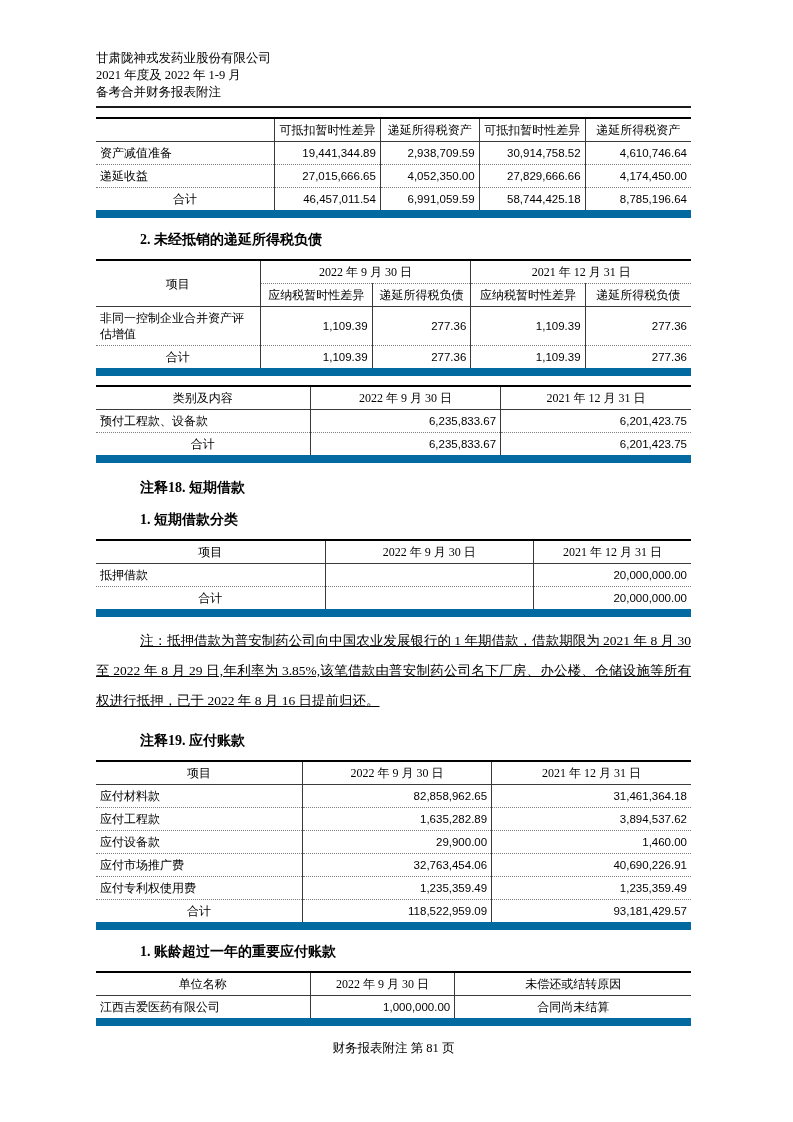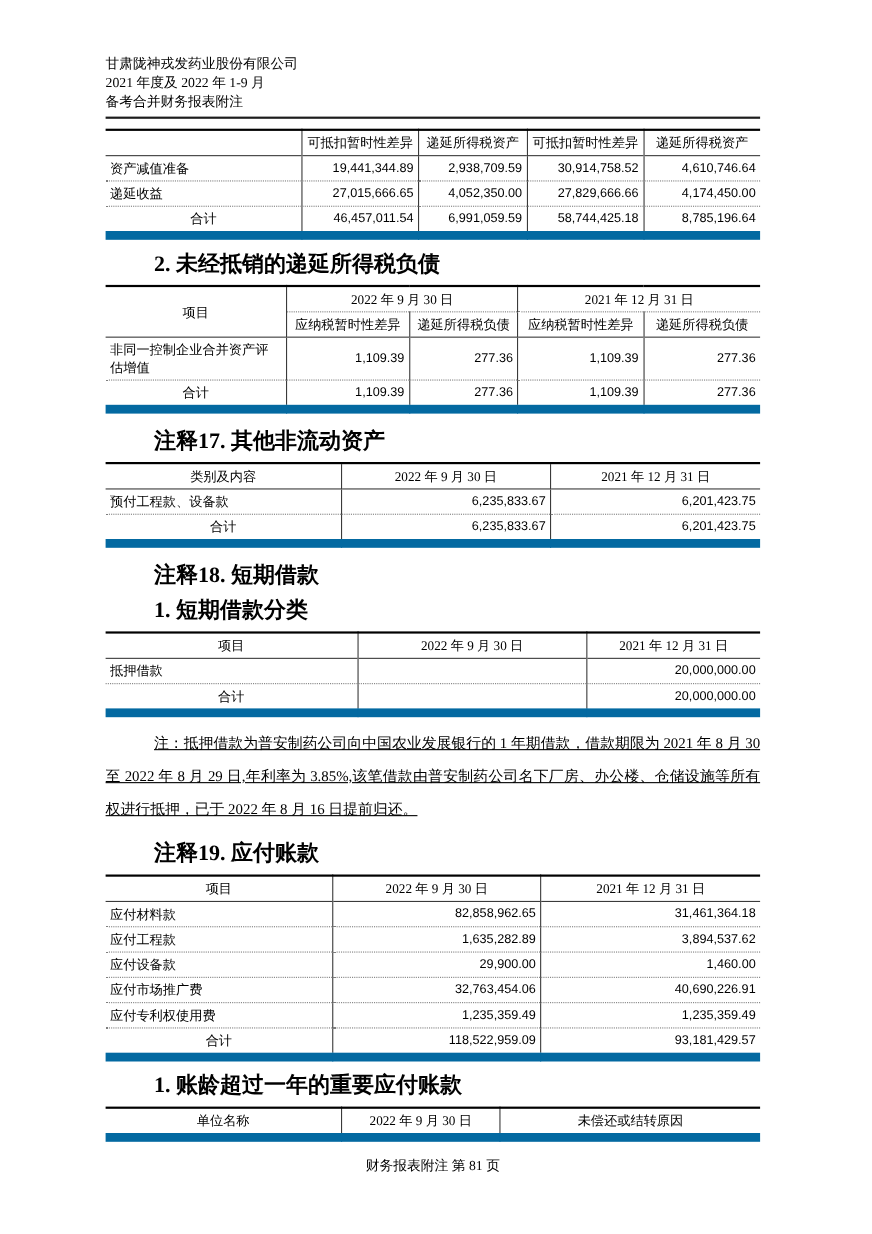--- a/index.html
+++ b/index.html
@@ -15,21 +15,21 @@
     width: 595px;
     padding-top: 50px;
     box-sizing: border-box;
   }
   
   .page-header { font-size: 12.5px; line-height: 17px; }
   .header-rule { border: none; border-top: 2px solid #1c1c1c; margin: 5px 0 0 0; }
 
   
   .heading {
-    font-size: 20px; font-weight: bold;
+    font-size: 14px; font-weight: bold;
     padding-left: 44px;
     margin: 12px 0 0 0;
     line-height: 20px;
   }
   .heading.big { margin-top: 15px; }
 
   
   .note-para {
     font-size: 13.5px;
     line-height: 30px;
@@ -161,21 +161,20 @@
     <tr class="d">
       <td class="ctr">合计</td>
       <td class="num">1,109.39</td>
       <td class="num">277.36</td>
       <td class="num">1,109.39</td>
       <td class="num">277.36</td>
     </tr>
   </tbody>
     </table>
 
-  <div class="heading big">注释17. 其他非流动资产</div>
 
   <table class="fin">
     <colgroup>
         <col style="width:36%">
         <col style="width:32%">
         <col style="width:32%">
       </colgroup>
     <tbody>
         <tr class="h">
       <th class="ctr">类别及内容</th>
@@ -280,18 +279,23 @@
         <col style="width:36%">
         <col style="width:24.3%">
         <col style="width:39.7%">
       </colgroup>
     <tbody>
         <tr class="h">
       <th class="ctr">单位名称</th>
       <th class="ctr">2022 年 9 月 30 日</th>
       <th class="ctr">未偿还或结转原因</th>
     </tr>
+    <tr class="d">
+      <td class="lbl">江西吉爱医药有限公司</td>
+      <td class="num">1,000,000.00</td>
+      <td class="ctr">合同尚未结算</td>
+    </tr>
   </tbody>
     </table>
 
   <div class="page-footer">财务报表附注 第 81 页</div>
 
 </div>
 
 </body></html>

